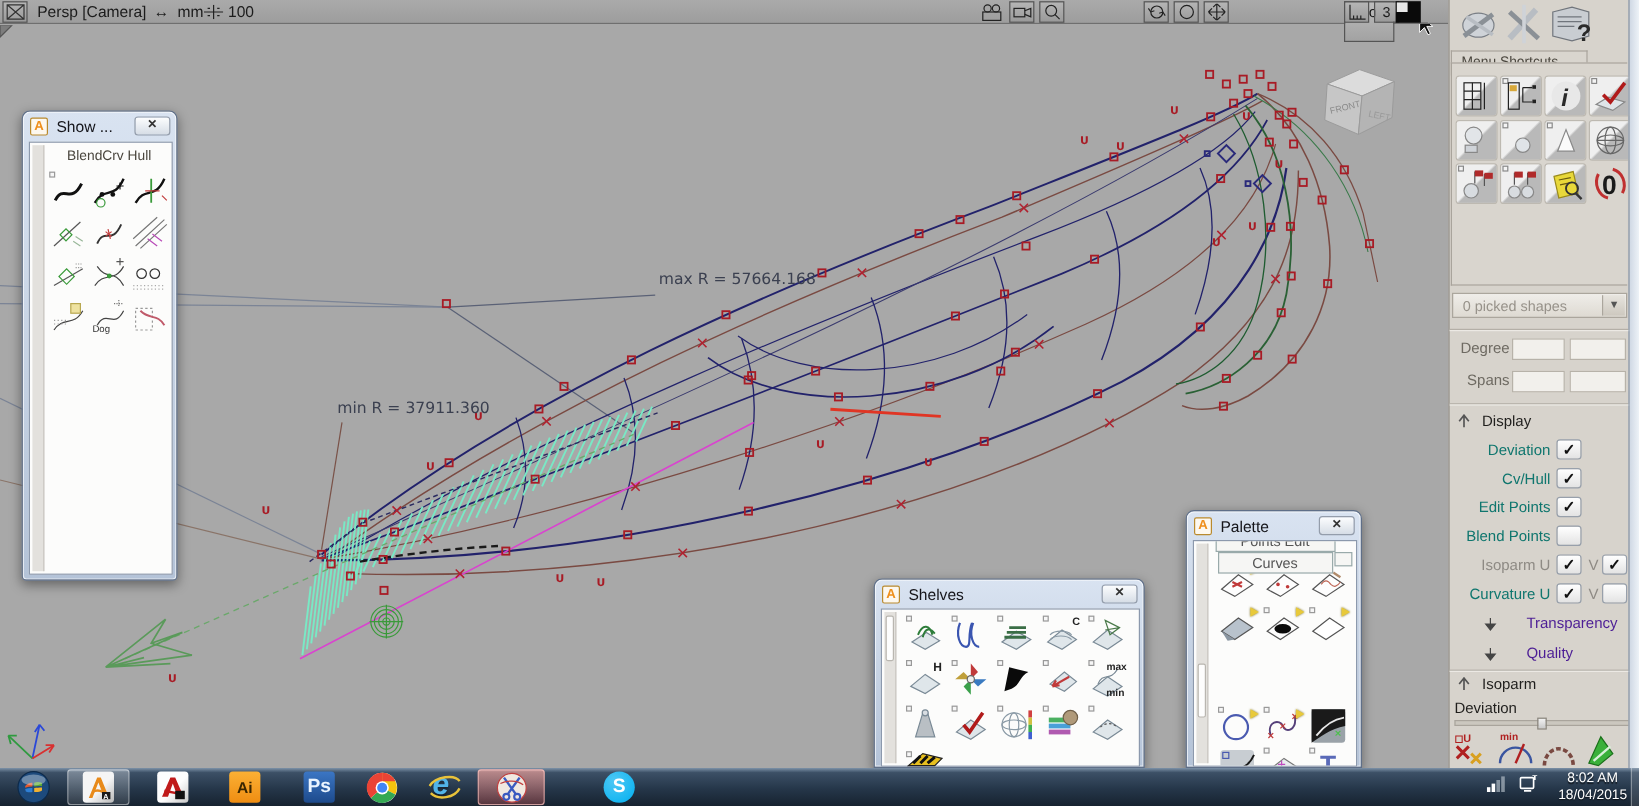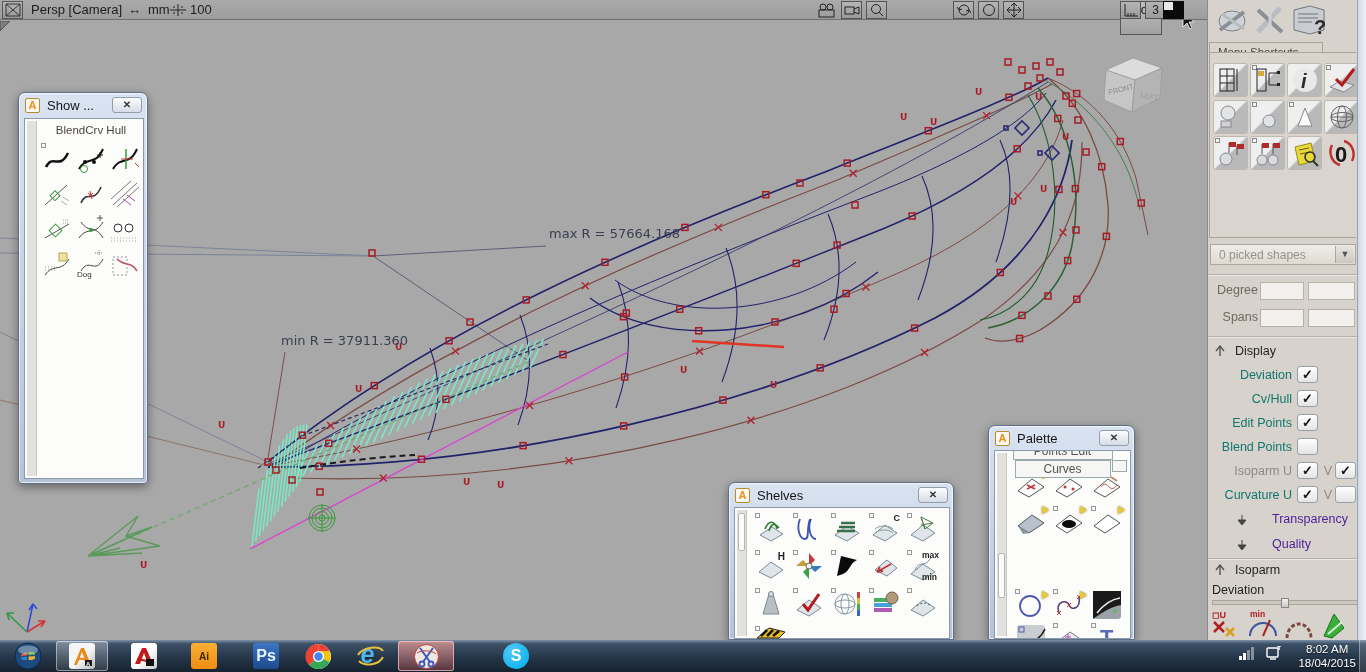--- a/index.html
+++ b/index.html
@@ -1020,21 +1020,21 @@
     <div class="tb-btn" style="left:118px">
       <div class="app-ico" style="background:linear-gradient(135deg,#fdfdfd 55%,#c8c8c8)">
         <svg width="22" height="22">
             <path d="M2,19 L9,3 L13,3 L20,19 L15,19 L11,8 L7,19 Z" fill="#c01a1a"></path>
             <path d="M4,14 L19,17" stroke="#c01a1a" stroke-width="2"></path>
             <rect x="13" y="14" width="8" height="7" fill="#111"></rect>
           </svg>
       </div>
     </div>
     <div class="tb-btn" style="left:178px">
-      <div class="app-ico" style="background:linear-gradient(#fbb034,#ef8d12);color:#3a2600;font-size:10px">Ai</div>
+      <div class="app-ico" style="background:linear-gradient(#fbb034,#ef8d12);color:#3a2600;font-size:13px">Ai</div>
     </div>
     <div class="tb-btn" style="left:240px">
       <div class="app-ico" style="background:linear-gradient(#3b76c4,#1d4a8c);color:#eaf4ff;font-size:16px">Ps</div>
     </div>
     <div class="tb-btn" style="left:292px">
       <svg width="27" height="27">
           <circle cx="13.5" cy="13.5" r="12.5" fill="#fff"></circle>
           <path d="M13.5,13.5 L13.5,1 A12.5,12.5 0 0 1 24.5,19 Z" fill="#f4c20d"></path>
           <path d="M13.5,13.5 L24.5,19 A12.5,12.5 0 0 1 4,22 Z" fill="#34a853"></path>
           <path d="M13.5,13.5 L4,22 A12.5,12.5 0 0 1 13.5,1 Z" fill="#ea4335"></path>

